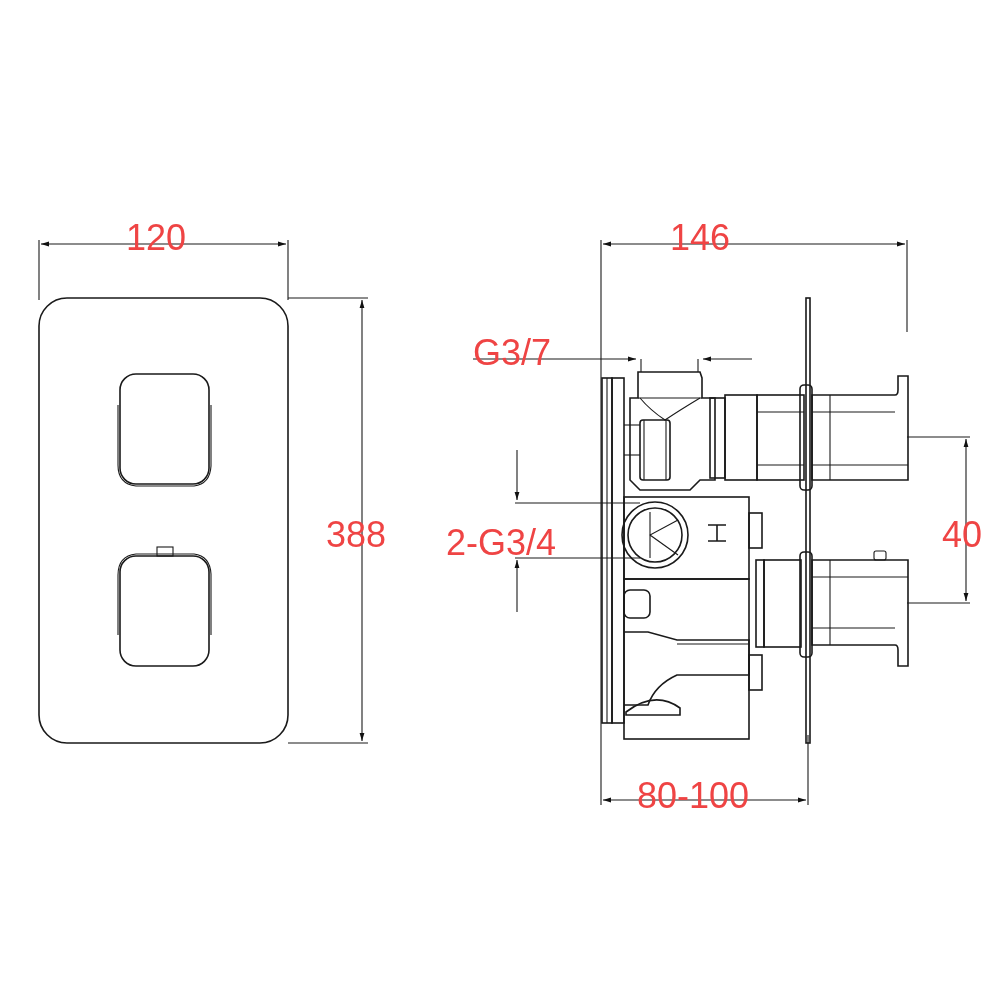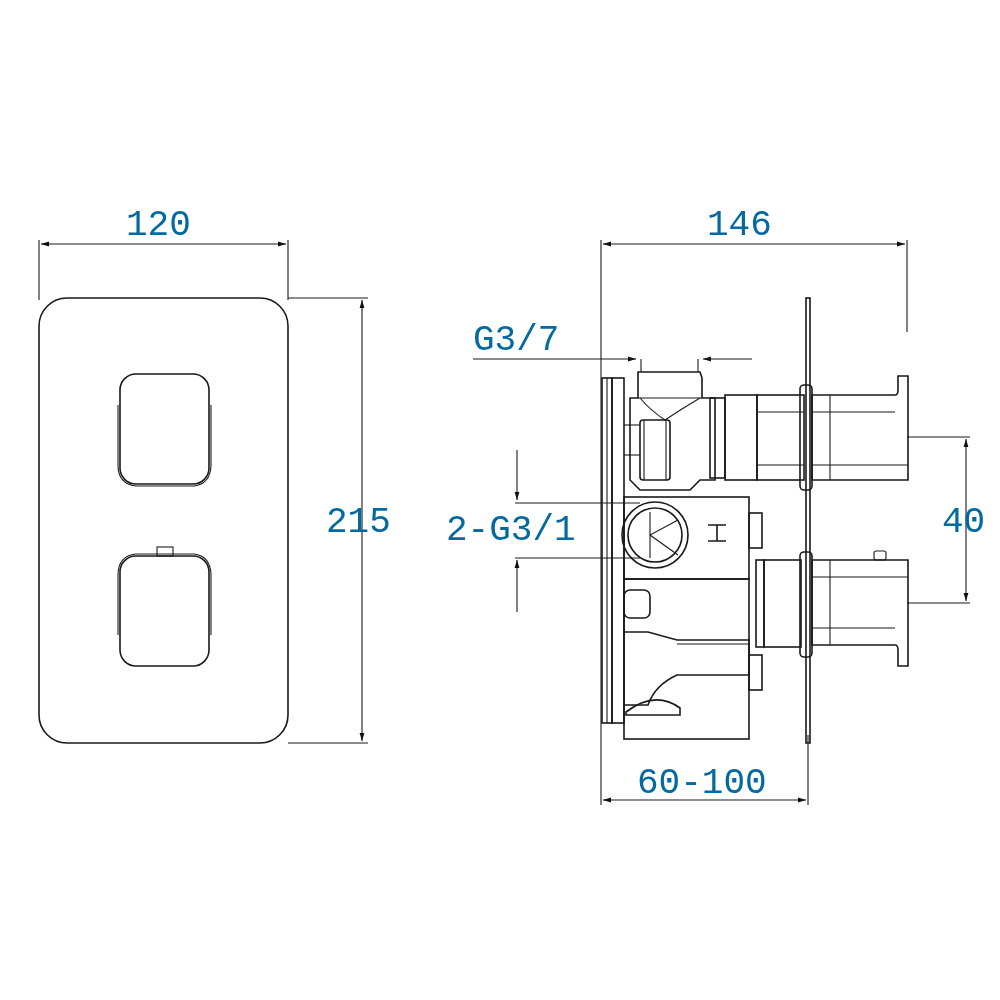--- a/index.html
+++ b/index.html
@@ -1,20 +1,20 @@
 <!DOCTYPE html>
 <html><head>
   <meta charset="utf-8">
   <style>
     html, body { margin:0; padding:0; background:#ffffff; }
     body { width:1000px; height:1000px; position:relative; overflow:hidden; font-family:"DejaVu Sans", sans-serif; }
     svg { position:absolute; left:0; top:0; }
     .ln { stroke:#1a1a1a; stroke-width:1.6; fill:none; }
     .thin { stroke:#1a1a1a; stroke-width:1.1; fill:none; }
-    .lbl { position:absolute; color:#0369a1; font-family:Liberation Mono, monospace; font-size:36px; line-height:1; white-space:nowrap; letter-spacing:0px; }
+    .lbl { position:absolute; color:#ef4444; font-family:Liberation Sans, sans-serif; font-size:36px; line-height:1; white-space:nowrap; letter-spacing:0px;margin-top:12px; }
   </style>
 </head>
 <body>
 
 <svg width="1000" height="1000" viewBox="0 0 1000 1000">
   <defs>
     <marker id="arr" viewBox="0 0 10 10" refX="10" refY="5" markerWidth="14" markerHeight="8" orient="auto-start-reverse" markerUnits="userSpaceOnUse">
       <path d="M0,2 L10,5 L0,8 z" fill="#111"></path>
     </marker>
   </defs>
@@ -125,18 +125,18 @@
       <rect class="ln" x="800" y="552" width="12" height="105" rx="4"></rect>
       <path class="ln" d="M812,560 L908,560 L908,666 L898,666 L898,650 Q898,645 895,645 L812,645 Z"></path>
       <line class="thin" x1="812" y1="577" x2="908" y2="577"></line>
       <line class="thin" x1="812" y1="628" x2="895" y2="628"></line>
       <line class="thin" x1="830" y1="560" x2="830" y2="645"></line>
     </g>
   </g>
 </svg>
 
 <div class="lbl" style="left:126px; top:208px;">120</div>
-<div class="lbl" style="left:326px; top:505px;">215</div>
-<div class="lbl" style="left:707px; top:208px;">146</div>
+<div class="lbl" style="left:326px; top:505px;">388</div>
+<div class="lbl" style="left:670px; top:208px;">146</div>
 <div class="lbl" style="left:473px; top:323px;">G3/7</div>
-<div class="lbl" style="left:446px; top:513px;">2-G3/1</div>
+<div class="lbl" style="left:446px; top:513px;">2-G3/4</div>
 <div class="lbl" style="left:942px; top:505px;">40</div>
-<div class="lbl" style="left:637px; top:766px;">60-100</div>
+<div class="lbl" style="left:637px; top:766px;">80-100</div>
 
 </body></html>

